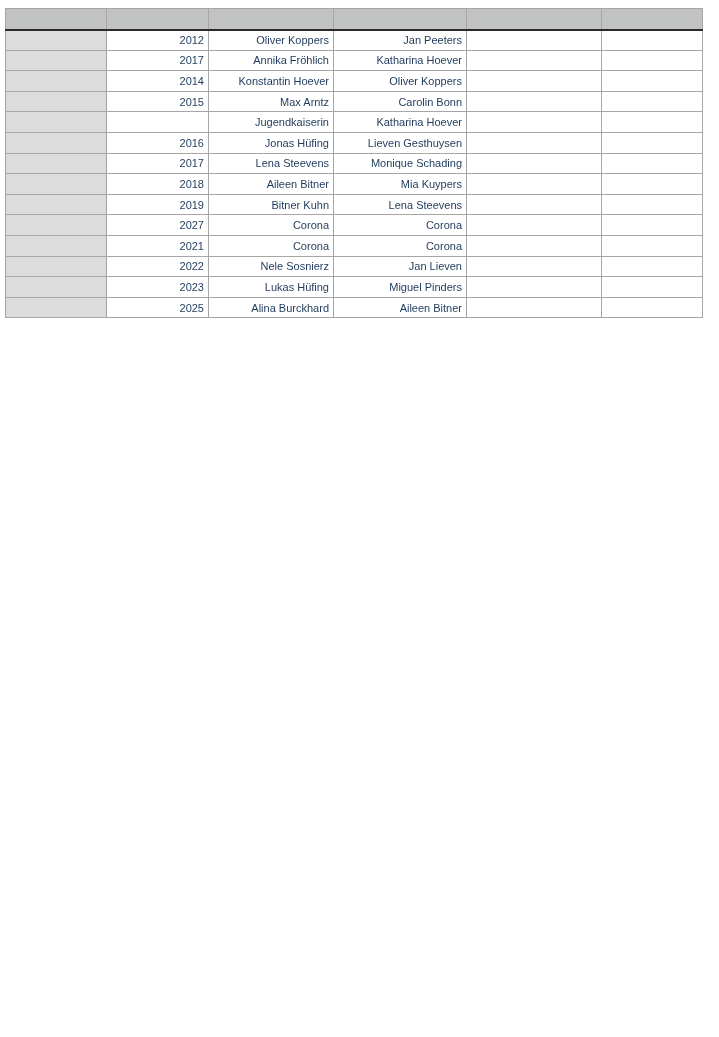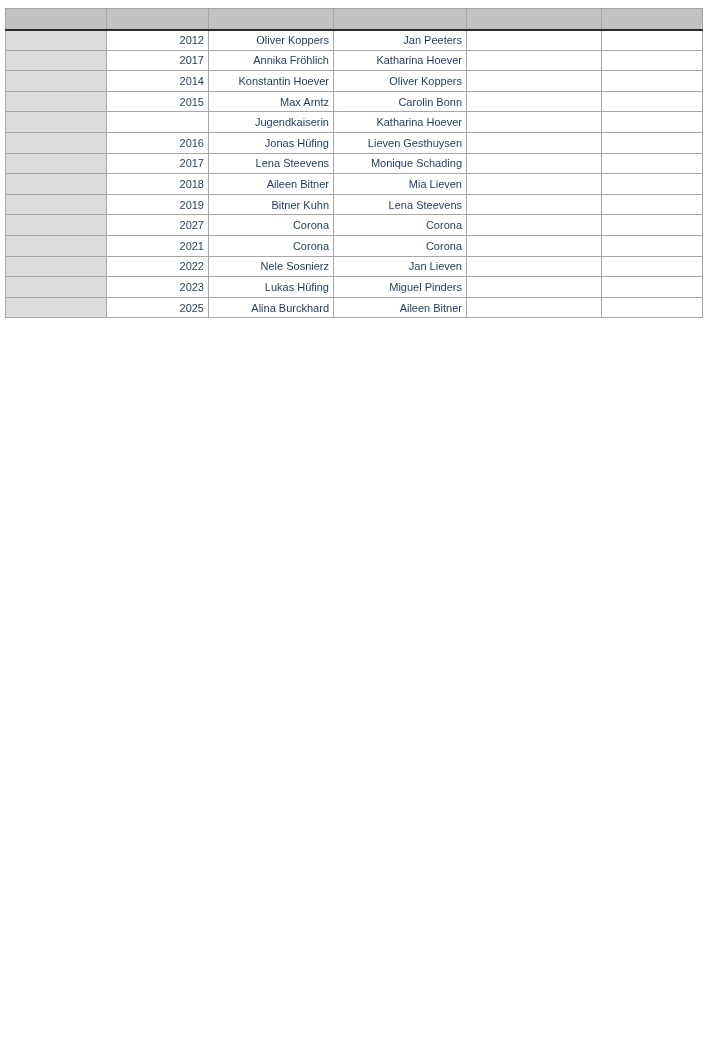--- a/index.html
+++ b/index.html
@@ -132,21 +132,21 @@
         <td class="year-cell">2017</td>
         <td class="text-cell">Lena Steevens</td>
         <td class="text-cell">Monique Schading</td>
         <td class="text-cell"></td>
         <td class="text-cell"></td>
       </tr>
       <tr class="data-row">
         <td class="row-header-cell"></td>
         <td class="year-cell">2018</td>
         <td class="text-cell">Aileen Bitner</td>
-        <td class="text-cell">Mia Lieven</td>
+        <td class="text-cell">Mia Kuypers</td>
         <td class="text-cell"></td>
         <td class="text-cell"></td>
       </tr>
       <tr class="data-row">
         <td class="row-header-cell"></td>
         <td class="year-cell">2019</td>
         <td class="text-cell">Bitner Kuhn</td>
         <td class="text-cell">Lena Steevens</td>
         <td class="text-cell"></td>
         <td class="text-cell"></td>

